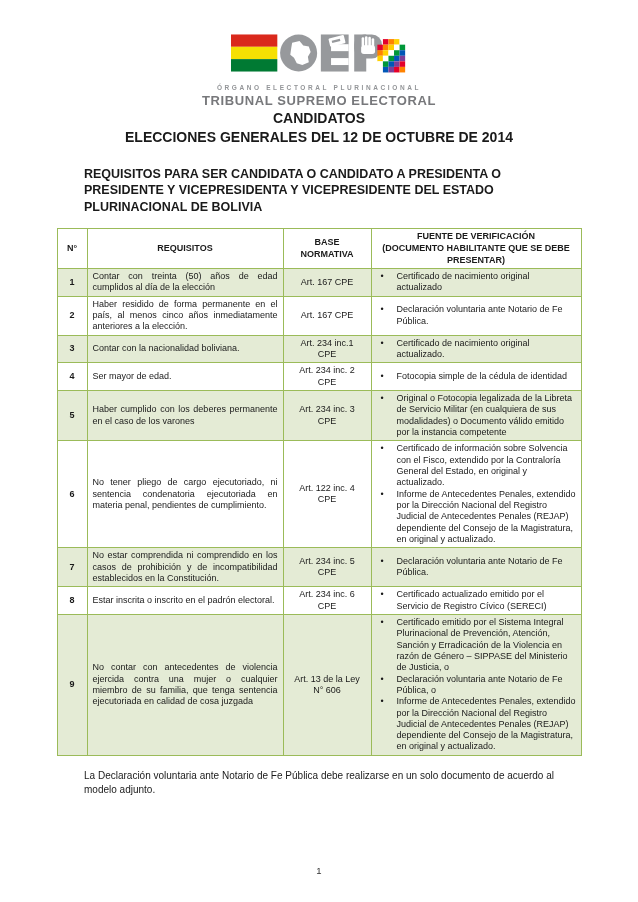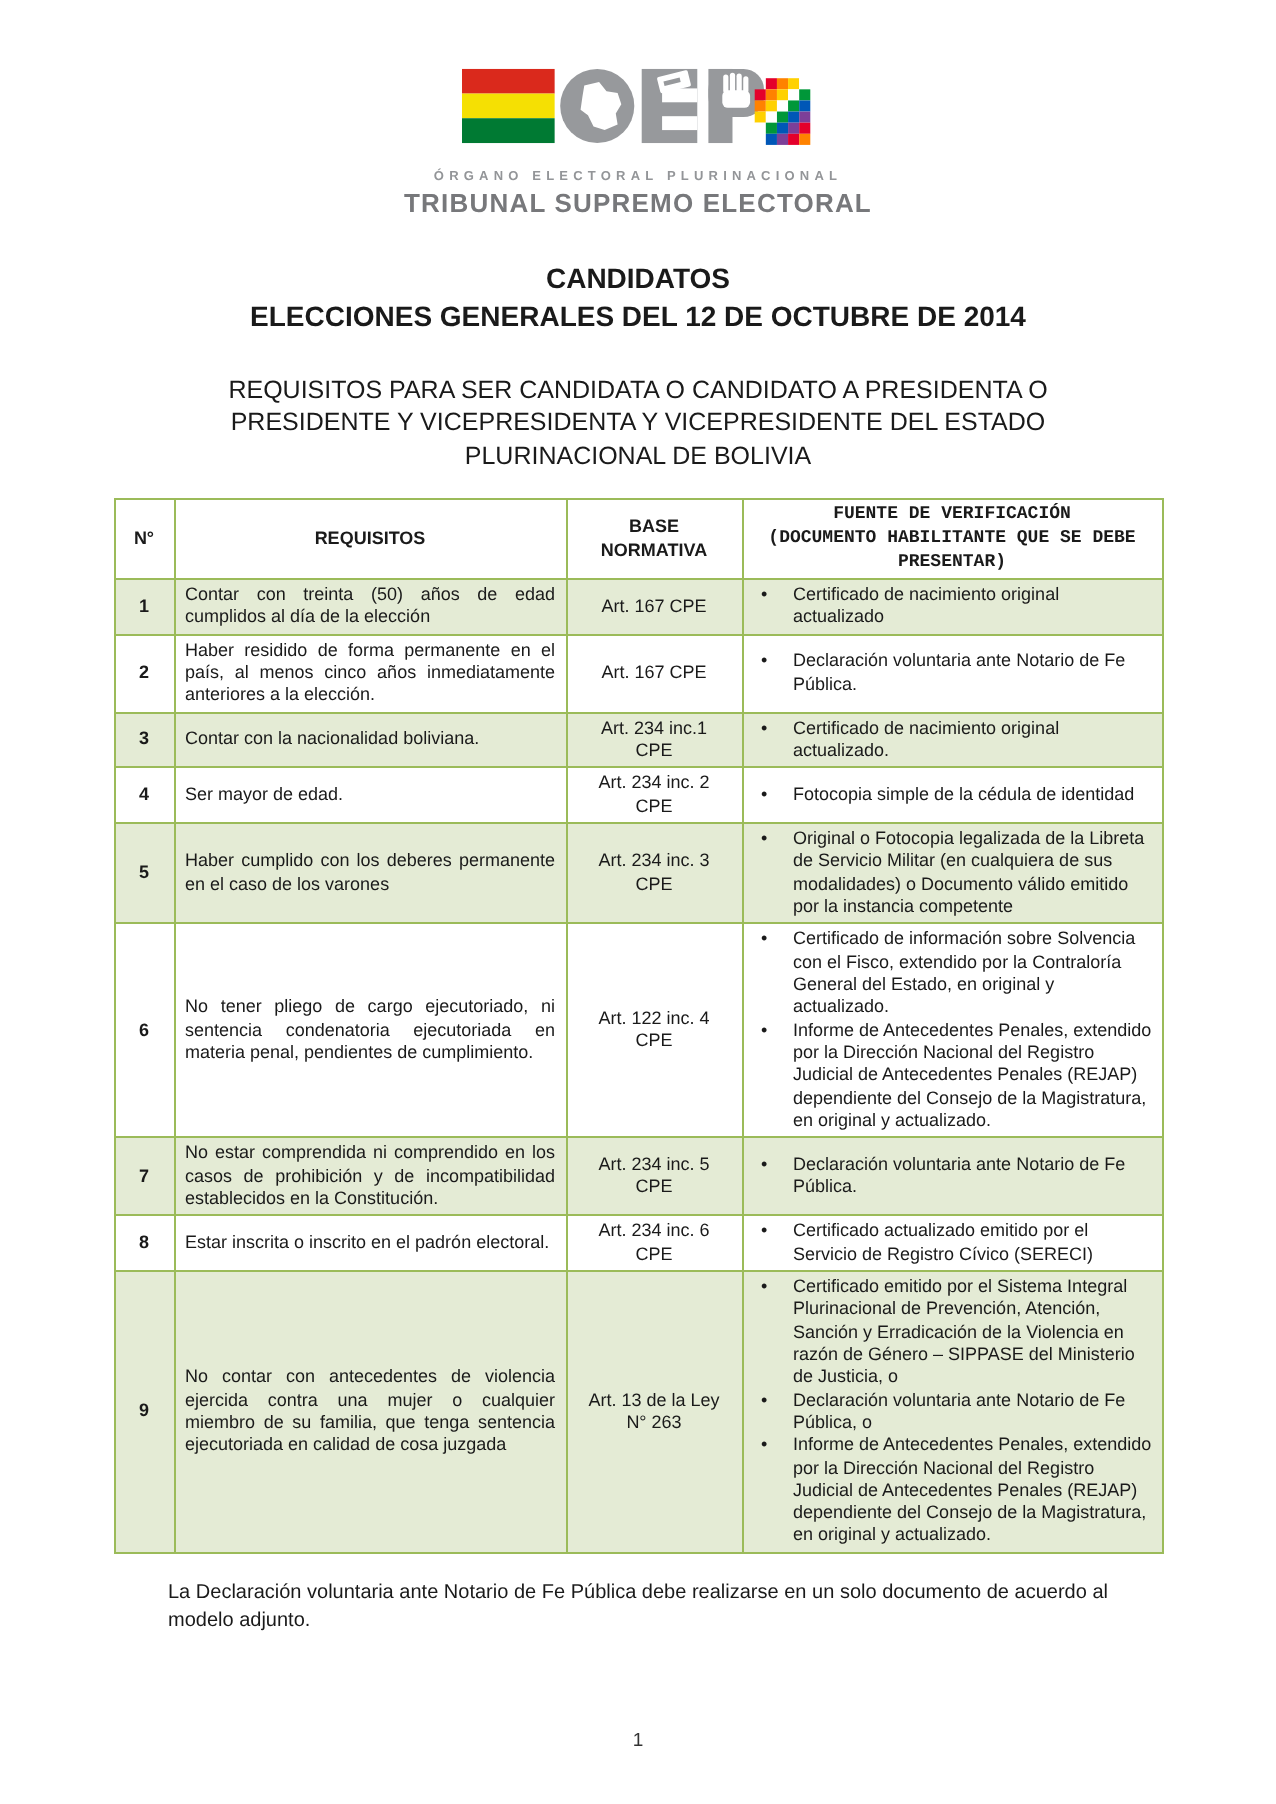--- a/index.html
+++ b/index.html
@@ -16,40 +16,40 @@
   .logo-org{
     margin-top:4px;font-size:6.5px;font-weight:bold;letter-spacing:2.6px;
     color:#939598;line-height:1.3;
   }
   .logo-tribunal{
     font-size:13px;font-weight:bold;letter-spacing:0.6px;
     color:#77787b;line-height:1.2;margin-top:1px;
   }
 
   
-  .title-block{margin-top:20px;text-align:center;font-weight:bold;font-size:14px;line-height:1.32;}
+  .title-block{text-align:center;font-weight:bold;font-size:14px;line-height:1.32;}
   .subtitle-block{
-    margin:20px auto 0;width:470px;text-align:center;
-    font-weight:normal;font-size:12.5px;line-height:1.32;
+    margin:20px auto 0;width:470px;text-align:left;
+    font-weight:bold;font-size:12.5px;line-height:1.32;
   }
 
   
   .req-table{
     width:524px;margin:13px auto 0;border-collapse:collapse;table-layout:fixed;
     font-size:9px;line-height:1.26;
   }
   .req-table col.c-num{width:30px;}
   .req-table col.c-req{width:196px;}
   .req-table col.c-base{width:88px;}
   .req-table col.c-fue{width:210px;}
   .req-table th,.req-table td{
     border:1.5px solid #9bbb59;vertical-align:middle;padding:2px 5px;
   }
   .req-table th{font-weight:bold;text-align:center;background:#ffffff;line-height:1.28;}
-  .req-table th .h2{display:block;font-family:Liberation Mono, monospace;}
+  .req-table th .h2{display:block;}
   .req-table td.num{text-align:center;font-weight:bold;}
   .req-table td.req{text-align:justify;}
   .req-table td.base{text-align:center;padding:2px 10px;}
   .req-table td.fue{padding:2px 4px 2px 6px;vertical-align:middle;}
   .req-table tbody tr:nth-child(odd) td{background:#e4ebd5;}
   .bullet-item{display:flex;align-items:flex-start;}
   .bullet-dot{width:16px;flex:0 0 16px;text-align:left;padding-left:3px;}
   .bullet-text{flex:1;text-align:left;}
 
   
@@ -254,21 +254,21 @@
         <td class="fue">
             <div class="bullet-item">
               <span class="bullet-dot">•</span>
               <span class="bullet-text">Certificado actualizado emitido por el Servicio de Registro Cívico (SERECI)</span>
             </div>
           </td>
       </tr>
       <tr>
         <td class="num">9</td>
         <td class="req">No contar con antecedentes de violencia ejercida contra una mujer o cualquier miembro de su familia, que tenga sentencia ejecutoriada en calidad de cosa juzgada</td>
-        <td class="base">Art. 13 de la Ley N° 263</td>
+        <td class="base">Art. 13 de la Ley N° 606</td>
         <td class="fue">
             <div class="bullet-item">
               <span class="bullet-dot">•</span>
               <span class="bullet-text">Certificado emitido por el Sistema Integral Plurinacional de Prevención, Atención, Sanción y Erradicación de la Violencia en razón de Género – SIPPASE del Ministerio de Justicia, o</span>
             </div>
             <div class="bullet-item">
               <span class="bullet-dot">•</span>
               <span class="bullet-text">Declaración voluntaria ante Notario de Fe Pública, o</span>
             </div>
             <div class="bullet-item">

